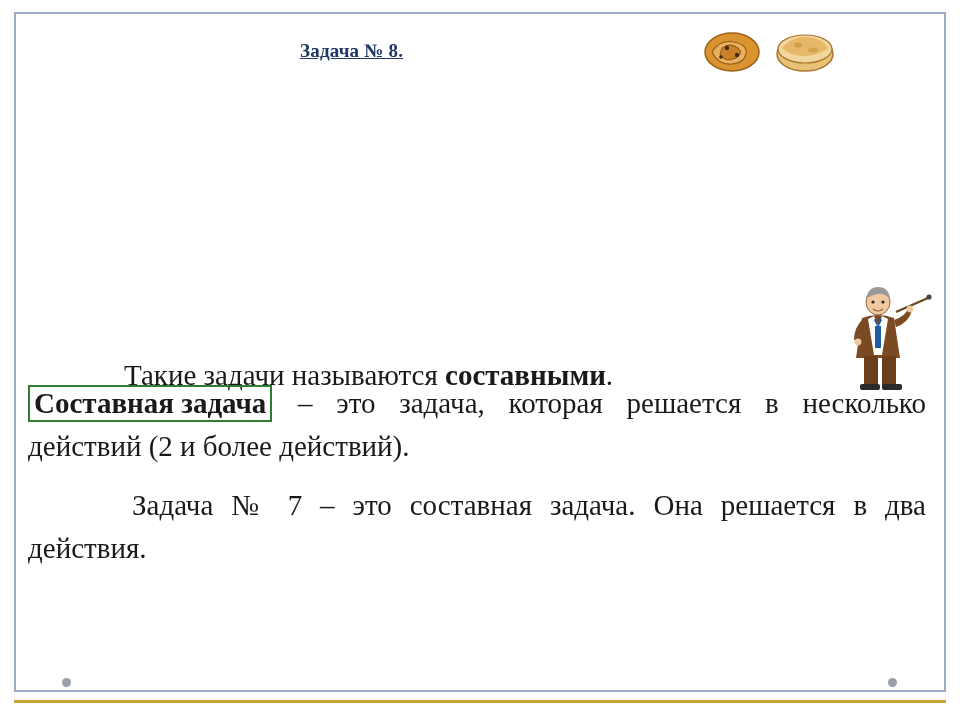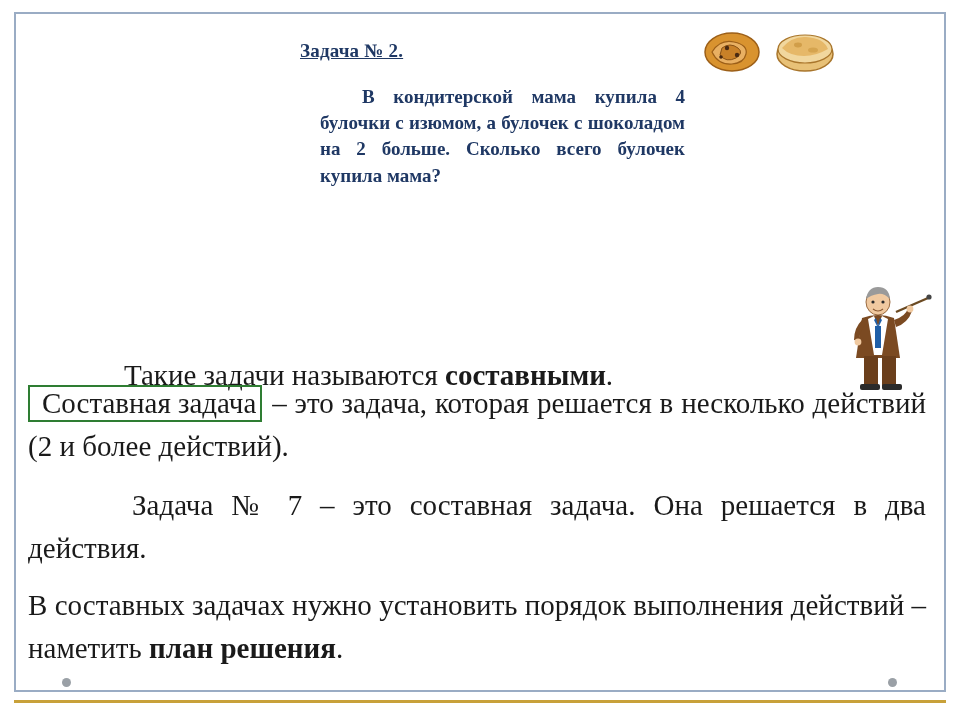--- a/index.html
+++ b/index.html
@@ -116,22 +116,22 @@
   .p5 {
     left: 28px;
     top: 584px;
     width: 898px;
   }
   .para b { font-weight: bold; }
 
   .term-box {
     display: inline-block;
     border: 2px solid #2e7d32;
-    padding: 0 4px 1px 12px;
-    font-weight: normal;
+    padding: 0 4px 1px 4px;
+    font-weight: bold;
     line-height: 1.12;
     margin-right: 2px;
   }
 
   
   .teacher {
     position: absolute;
     left: 838px;
     top: 282px;
     width: 96px;
@@ -159,22 +159,21 @@
     </g>
     <g>
       <ellipse cx="105" cy="26" rx="28" ry="17" fill="#e8c177" stroke="#a9762c" stroke-width="1.5"></ellipse>
       <ellipse cx="105" cy="21" rx="27" ry="14" fill="#f1d79e" stroke="#a9762c" stroke-width="1.2"></ellipse>
       <path d="M82 20 q10 -12 24 -11 q18 1 22 12 q-12 7 -24 7 q-14 0 -22 -8 z" fill="#e6b868"></path>
       <ellipse cx="98" cy="17" rx="4" ry="2.4" fill="#c9963f" opacity="0.75"></ellipse>
       <ellipse cx="113" cy="22" rx="5" ry="2.6" fill="#c9963f" opacity="0.6"></ellipse>
     </g>
   </svg>
 
-  <div class="task-title">Задача № 2.</div>
-  <div class="task-body">В кондитерской мама купила 4 булочки с изюмом, а булочек с шоколадом на 2 больше. Сколько всего булочек купила мама?</div>
+  <div class="task-title">Задача № 8.</div>
 
   <svg class="teacher" viewBox="0 0 96 112">
     <rect x="0" y="0" width="96" height="112" fill="#ffffff"></rect>
     <line x1="58" y1="30" x2="90" y2="16" stroke="#6b4a22" stroke-width="2.4"></line>
     <circle cx="91" cy="15" r="2.6" fill="#444"></circle>
 
     <ellipse cx="40" cy="20" rx="12" ry="13" fill="#f0c9a0" stroke="#9a6b41" stroke-width="1"></ellipse>
     <path d="M28 17 q2 -12 12 -12 q11 0 12 12 q-6 -6 -12 -5 q-7 1 -12 5 z" fill="#9a9a9a"></path>
     <circle cx="35" cy="20" r="1.6" fill="#2b2b2b"></circle>
     <circle cx="45" cy="20" r="1.6" fill="#2b2b2b"></circle>
@@ -200,17 +199,14 @@
   <div class="para p2">
     <span>Такие задачи называются </span><b>составными</b><span>.</span>
   </div>
 
   <div class="para p3">
     <span class="term-box">Составная задача</span><span> – это задача, которая решается в несколько действий (2 и более действий).</span>
   </div>
 
   <div class="para p4">Задача № 7 – это составная задача. Она решается в два действия.</div>
 
-  <div class="para p5">
-    <span>В составных  задачах нужно установить  порядок выполнения действий – наметить </span><b>план решения</b><span>.</span>
-  </div>
 
 </div>
 
 </body></html>

